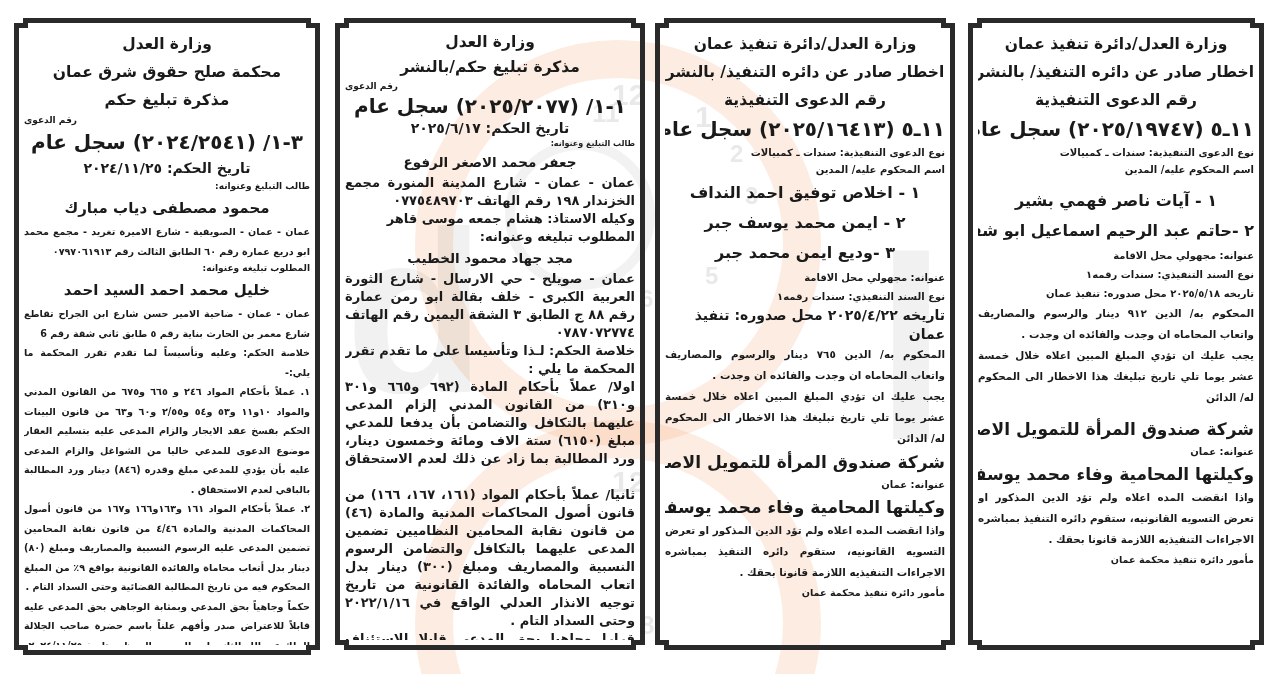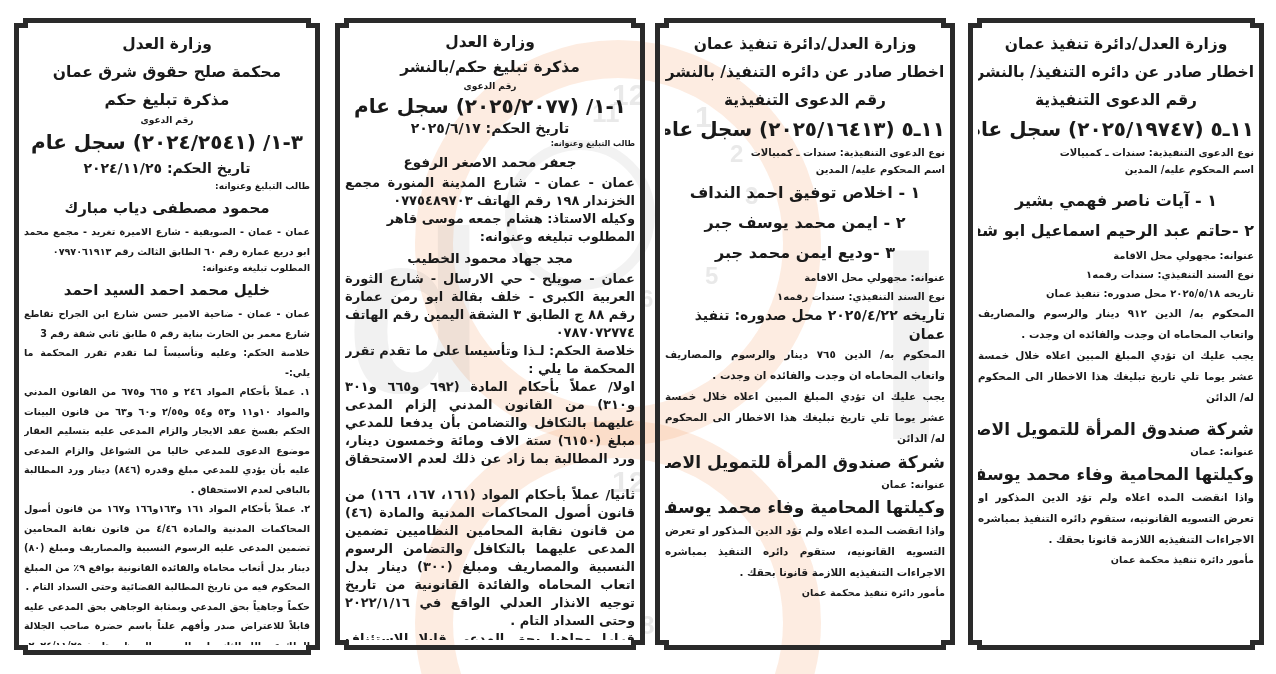--- a/index.html
+++ b/index.html
@@ -16,21 +16,21 @@
   .frame-outer{position:absolute;inset:0;}
   .frame-outer::before{content:"";position:absolute;left:12px;right:12px;top:0;bottom:0;border-top:5px solid #2a2a2a;border-bottom:5px solid #2a2a2a;}
   .frame-outer::after{content:"";position:absolute;top:8px;bottom:8px;left:0;right:0;border-left:5px solid #2a2a2a;border-right:5px solid #2a2a2a;}
   .notch{position:absolute;width:14px;height:10px;box-sizing:border-box;}
   .notch.tl{left:0;top:0;border-right:5px solid #2a2a2a;border-bottom:5px solid #2a2a2a;}
   .notch.tr{right:0;top:0;border-left:5px solid #2a2a2a;border-bottom:5px solid #2a2a2a;}
   .notch.bl{left:0;bottom:0;border-right:5px solid #2a2a2a;border-top:5px solid #2a2a2a;}
   .notch.br{right:0;bottom:0;border-left:5px solid #2a2a2a;border-top:5px solid #2a2a2a;}
   .content{position:absolute;inset:12px 10px 10px 10px;overflow:hidden;}
   .h1{font-weight:bold;font-size:15.5px;text-align:center;line-height:28px;white-space:nowrap;}
-  .h-small{font-weight:bold;font-size:9px;text-align:center;line-height:13px;}
+  .h-small{font-weight:bold;font-size:9px;text-align:left;line-height:13px;}
   .case{font-weight:bold;font-size:20px;text-align:center;line-height:30px;white-space:nowrap;}
   .date{font-weight:bold;font-size:14px;text-align:center;line-height:22px;}
   .lbl{font-weight:bold;font-size:9px;line-height:15px;}
   .name{font-weight:bold;font-size:15px;text-align:center;line-height:28px;white-space:nowrap;}
   .name-lg{font-weight:bold;font-size:16px;text-align:center;line-height:30px;white-space:nowrap;}
   .p{font-weight:bold;font-size:9.6px;line-height:19.5px;text-align:justify;}
   .p-sm{font-weight:bold;font-size:13px;line-height:18px;text-align:justify;}
   .p-md{font-weight:bold;font-size:10.4px;line-height:21px;text-align:justify;}
   .sign{font-weight:bold;font-size:9.6px;line-height:20px;}
   .company{font-weight:bold;font-size:17px;text-align:center;line-height:26px;white-space:nowrap;}
@@ -67,21 +67,21 @@
     <div class="h1">محكمة صلح حقوق شرق عمان</div>
     <div class="h1">مذكرة تبليغ حكم</div>
     <div class="h-small">رقم الدعوى</div>
     <div class="case">٣-١/ (٢٠٢٤/٢٥٤١) سجل عام</div>
     <div class="date">تاريخ الحكم: ٢٠٢٤/١١/٢٥</div>
     <div class="lbl">طالب التبليغ وعنوانه:</div>
     <div class="name">محمود مصطفى دياب مبارك</div>
     <div class="p">عمان - عمان - الصويفية - شارع الاميرة تغريد - مجمع محمد ابو دريع عمارة رقم ٦٠ الطابق الثالث رقم ٠٧٩٧٠٦١٩١٣</div>
     <div class="lbl">المطلوب تبليغه وعنوانه:</div>
     <div class="name">خليل محمد احمد السيد احمد</div>
-    <div class="p">عمان - عمان - ضاحية الامير حسن شارع ابن الجراح تقاطع شارع معمر بن الحارث بناية رقم ٥ طابق ثاني شقة رقم 3</div>
+    <div class="p">عمان - عمان - ضاحية الامير حسن شارع ابن الجراح تقاطع شارع معمر بن الحارث بناية رقم ٥ طابق ثاني شقة رقم 6</div>
     <div class="p">خلاصة الحكم: وعليه وتأسيساً لما تقدم تقرر المحكمة ما يلي:-</div>
     <div class="p">١. عملاً بأحكام المواد ٢٤٦ و ٦٦٥ و٦٧٥ من القانون المدني والمواد ١٠و١١ و٥٣ و٥٤ و٢/٥٥ و٦٠ و٦٣ من قانون البينات الحكم بفسخ عقد الايجار والزام المدعى عليه بتسليم العقار موضوع الدعوى للمدعي خاليا من الشواغل والزام المدعى عليه بأن يؤدي للمدعي مبلغ وقدره (٨٤٦) دينار ورد المطالبة بالباقي لعدم الاستحقاق .</div>
     <div class="p">٢. عملاً بأحكام المواد ١٦١ و١٦٣و١٦٦ و١٦٧ من قانون أصول المحاكمات المدنية والمادة ٤/٤٦ من قانون نقابة المحامين تضمين المدعى عليه الرسوم النسبية والمصاريف ومبلغ (٨٠) دينار بدل أتعاب محاماة والفائدة القانونية بواقع ٩٪ من المبلغ المحكوم فيه من تاريخ المطالبة القضائية وحتى السداد التام .</div>
     <div class="p">حكماً وجاهياً بحق المدعي وبمثابة الوجاهي بحق المدعى عليه قابلاً للاعتراض صدر وأفهم علناً باسم حضرة صاحب الجلالة الملك عبد الله الثاني ابن الحسين المعظم بتاريخ ٢٠٢٤/١١/٢٥</div>
   </div>
 </div>
 
 <div class="notice" style="left:335px;top:18px;width:310px;height:632px;">
   <div class="frame-outer">
     <div class="notch tl"></div>

